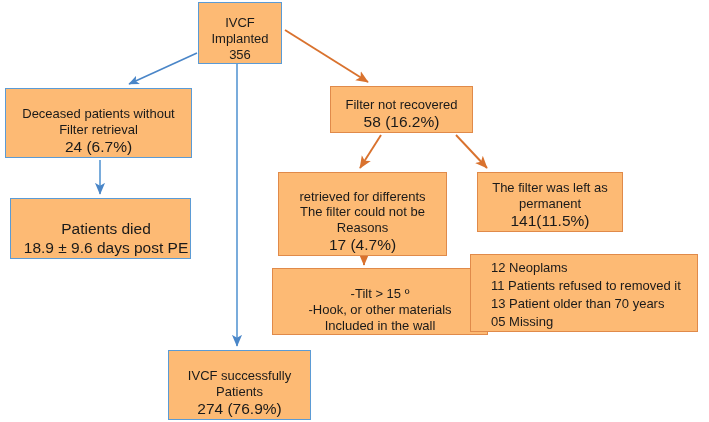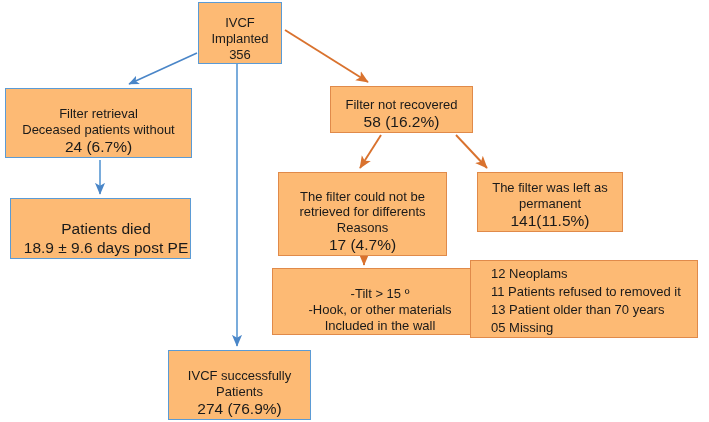--- a/index.html
+++ b/index.html
@@ -49,21 +49,21 @@
   .node.leftalign .ln { line-height: 1.38; }
 
   
   #n-ivcf-implanted      { left: 198px; top: 2px;   width: 84px;  height: 62px; }
   #n-deceased            { left: 5px;   top: 88px;  width: 187px; height: 70px; }
   #n-patients-died       { left: 10px;  top: 198px; width: 181px; height: 61px; padding-left: 11px; }
   #n-filter-not-rec      { left: 330px; top: 86px;  width: 143px; height: 47px; }
   #n-not-retrieved       { left: 278px; top: 172px; width: 169px; height: 84px; }
   #n-permanent           { left: 477px; top: 172px; width: 146px; height: 60px; }
   #n-tilt-reasons        { left: 272px; top: 268px; width: 216px; height: 67px; }
-  #n-reason-list         { left: 470px; top: 260px; width: 228px; height: 78px; padding-left: 20px; }
+  #n-reason-list         { left: 470px; top: 254px; width: 228px; height: 78px; padding-left: 20px; }
   #n-ivcf-recovered      { left: 168px; top: 350px; width: 143px; height: 70px; }
 </style>
 </head>
 <body>
 
 <div id="canvas">
 
   <svg class="connectors" viewBox="0 0 709 422">
     <defs>
       <marker id="arrow-blue" markerWidth="9" markerHeight="9" refX="6.2" refY="3" orient="auto" markerUnits="strokeWidth">
@@ -89,38 +89,38 @@
     <line x1="364" y1="256" x2="364" y2="265" stroke="#d9722e" stroke-width="1.9" marker-end="url(#arrow-orange)"></line>
   </svg>
 
   <div class="node blue" id="n-ivcf-implanted">
     <span class="ln reg">IVCF</span>
     <span class="ln reg">Implanted</span>
     <span class="ln reg">356</span>
   </div>
 
   <div class="node blue" id="n-deceased">
+    <span class="ln reg">Deceased patients without</span>
     <span class="ln reg">Filter retrieval</span>
-    <span class="ln reg">Deceased patients without</span>
     <span class="ln big">24 (6.7%)</span>
   </div>
 
   <div class="node blue" id="n-patients-died">
     <span class="ln big">Patients died</span>
     <span class="ln big">18.9 ± 9.6 days post PE</span>
   </div>
 
   <div class="node orange" id="n-filter-not-rec">
     <span class="ln reg">Filter not recovered</span>
     <span class="ln big">58 (16.2%)</span>
   </div>
 
   <div class="node orange" id="n-not-retrieved">
+    <span class="ln reg">retrieved for differents</span>
     <span class="ln reg">The filter could not be</span>
-    <span class="ln reg">retrieved for differents</span>
     <span class="ln reg">Reasons</span>
     <span class="ln big">17 (4.7%)</span>
   </div>
 
   <div class="node orange" id="n-permanent">
     <span class="ln reg">The filter was left as</span>
     <span class="ln reg">permanent</span>
     <span class="ln big">141(11.5%)</span>
   </div>
 

